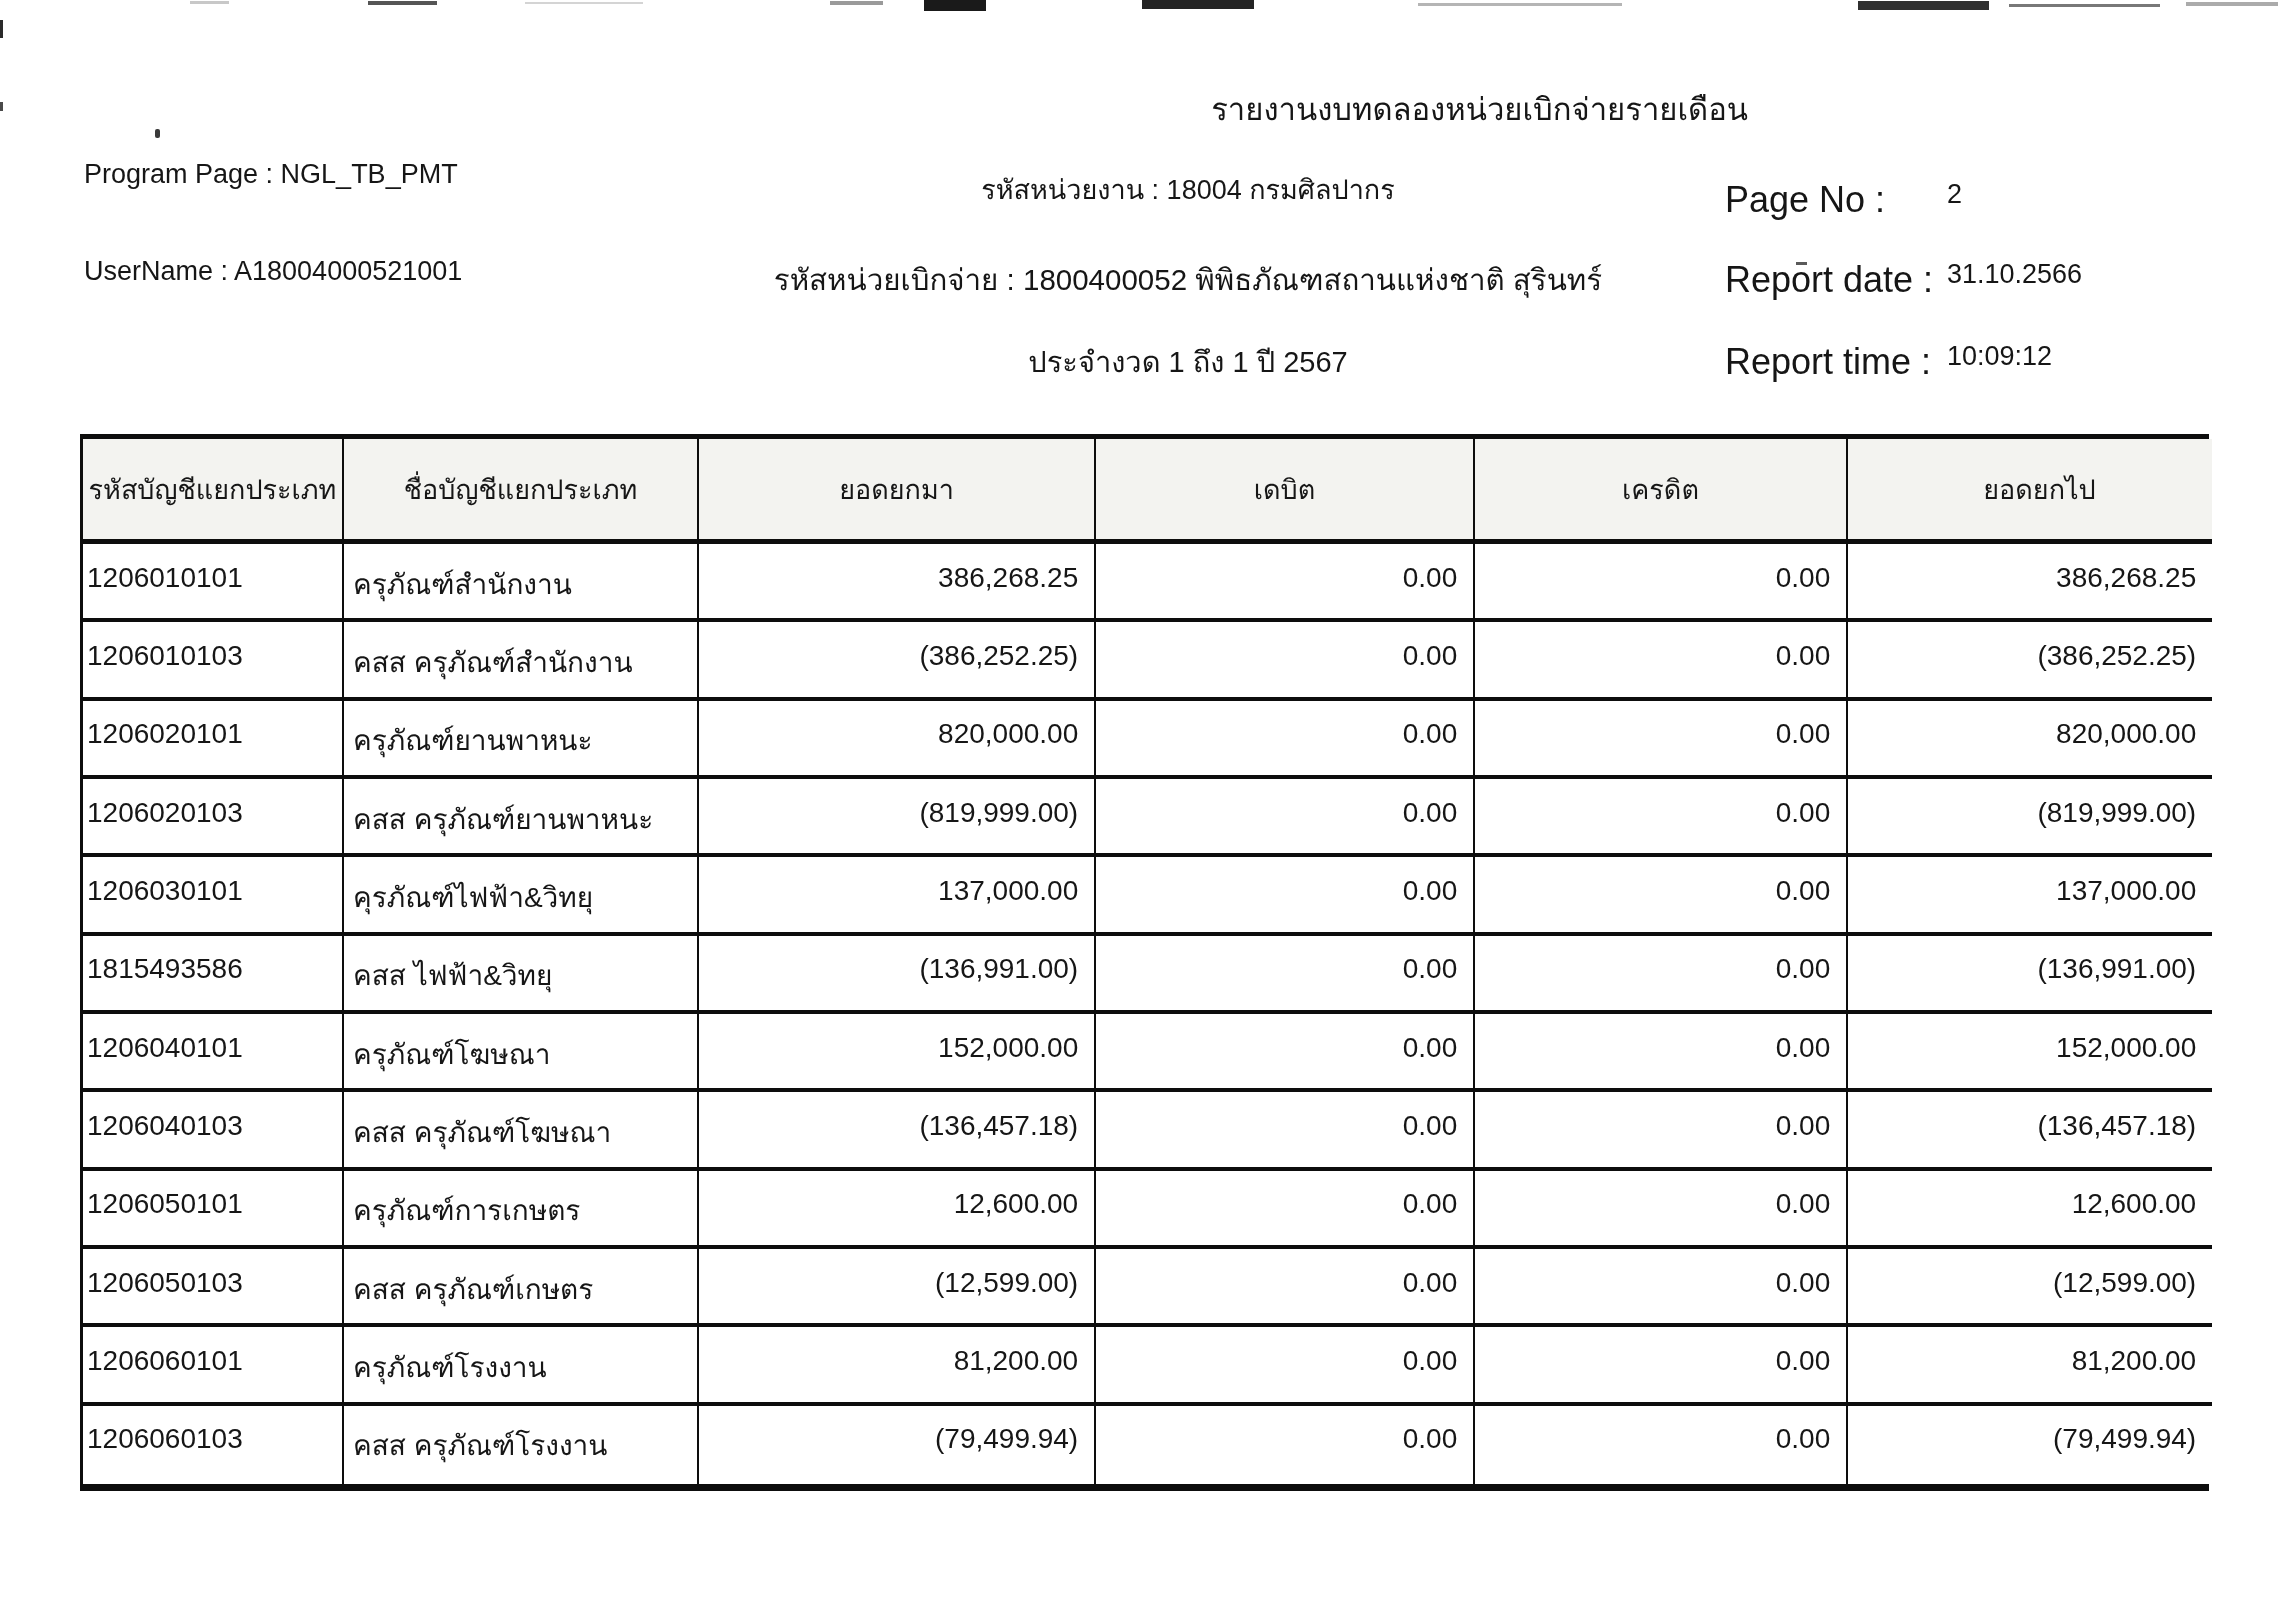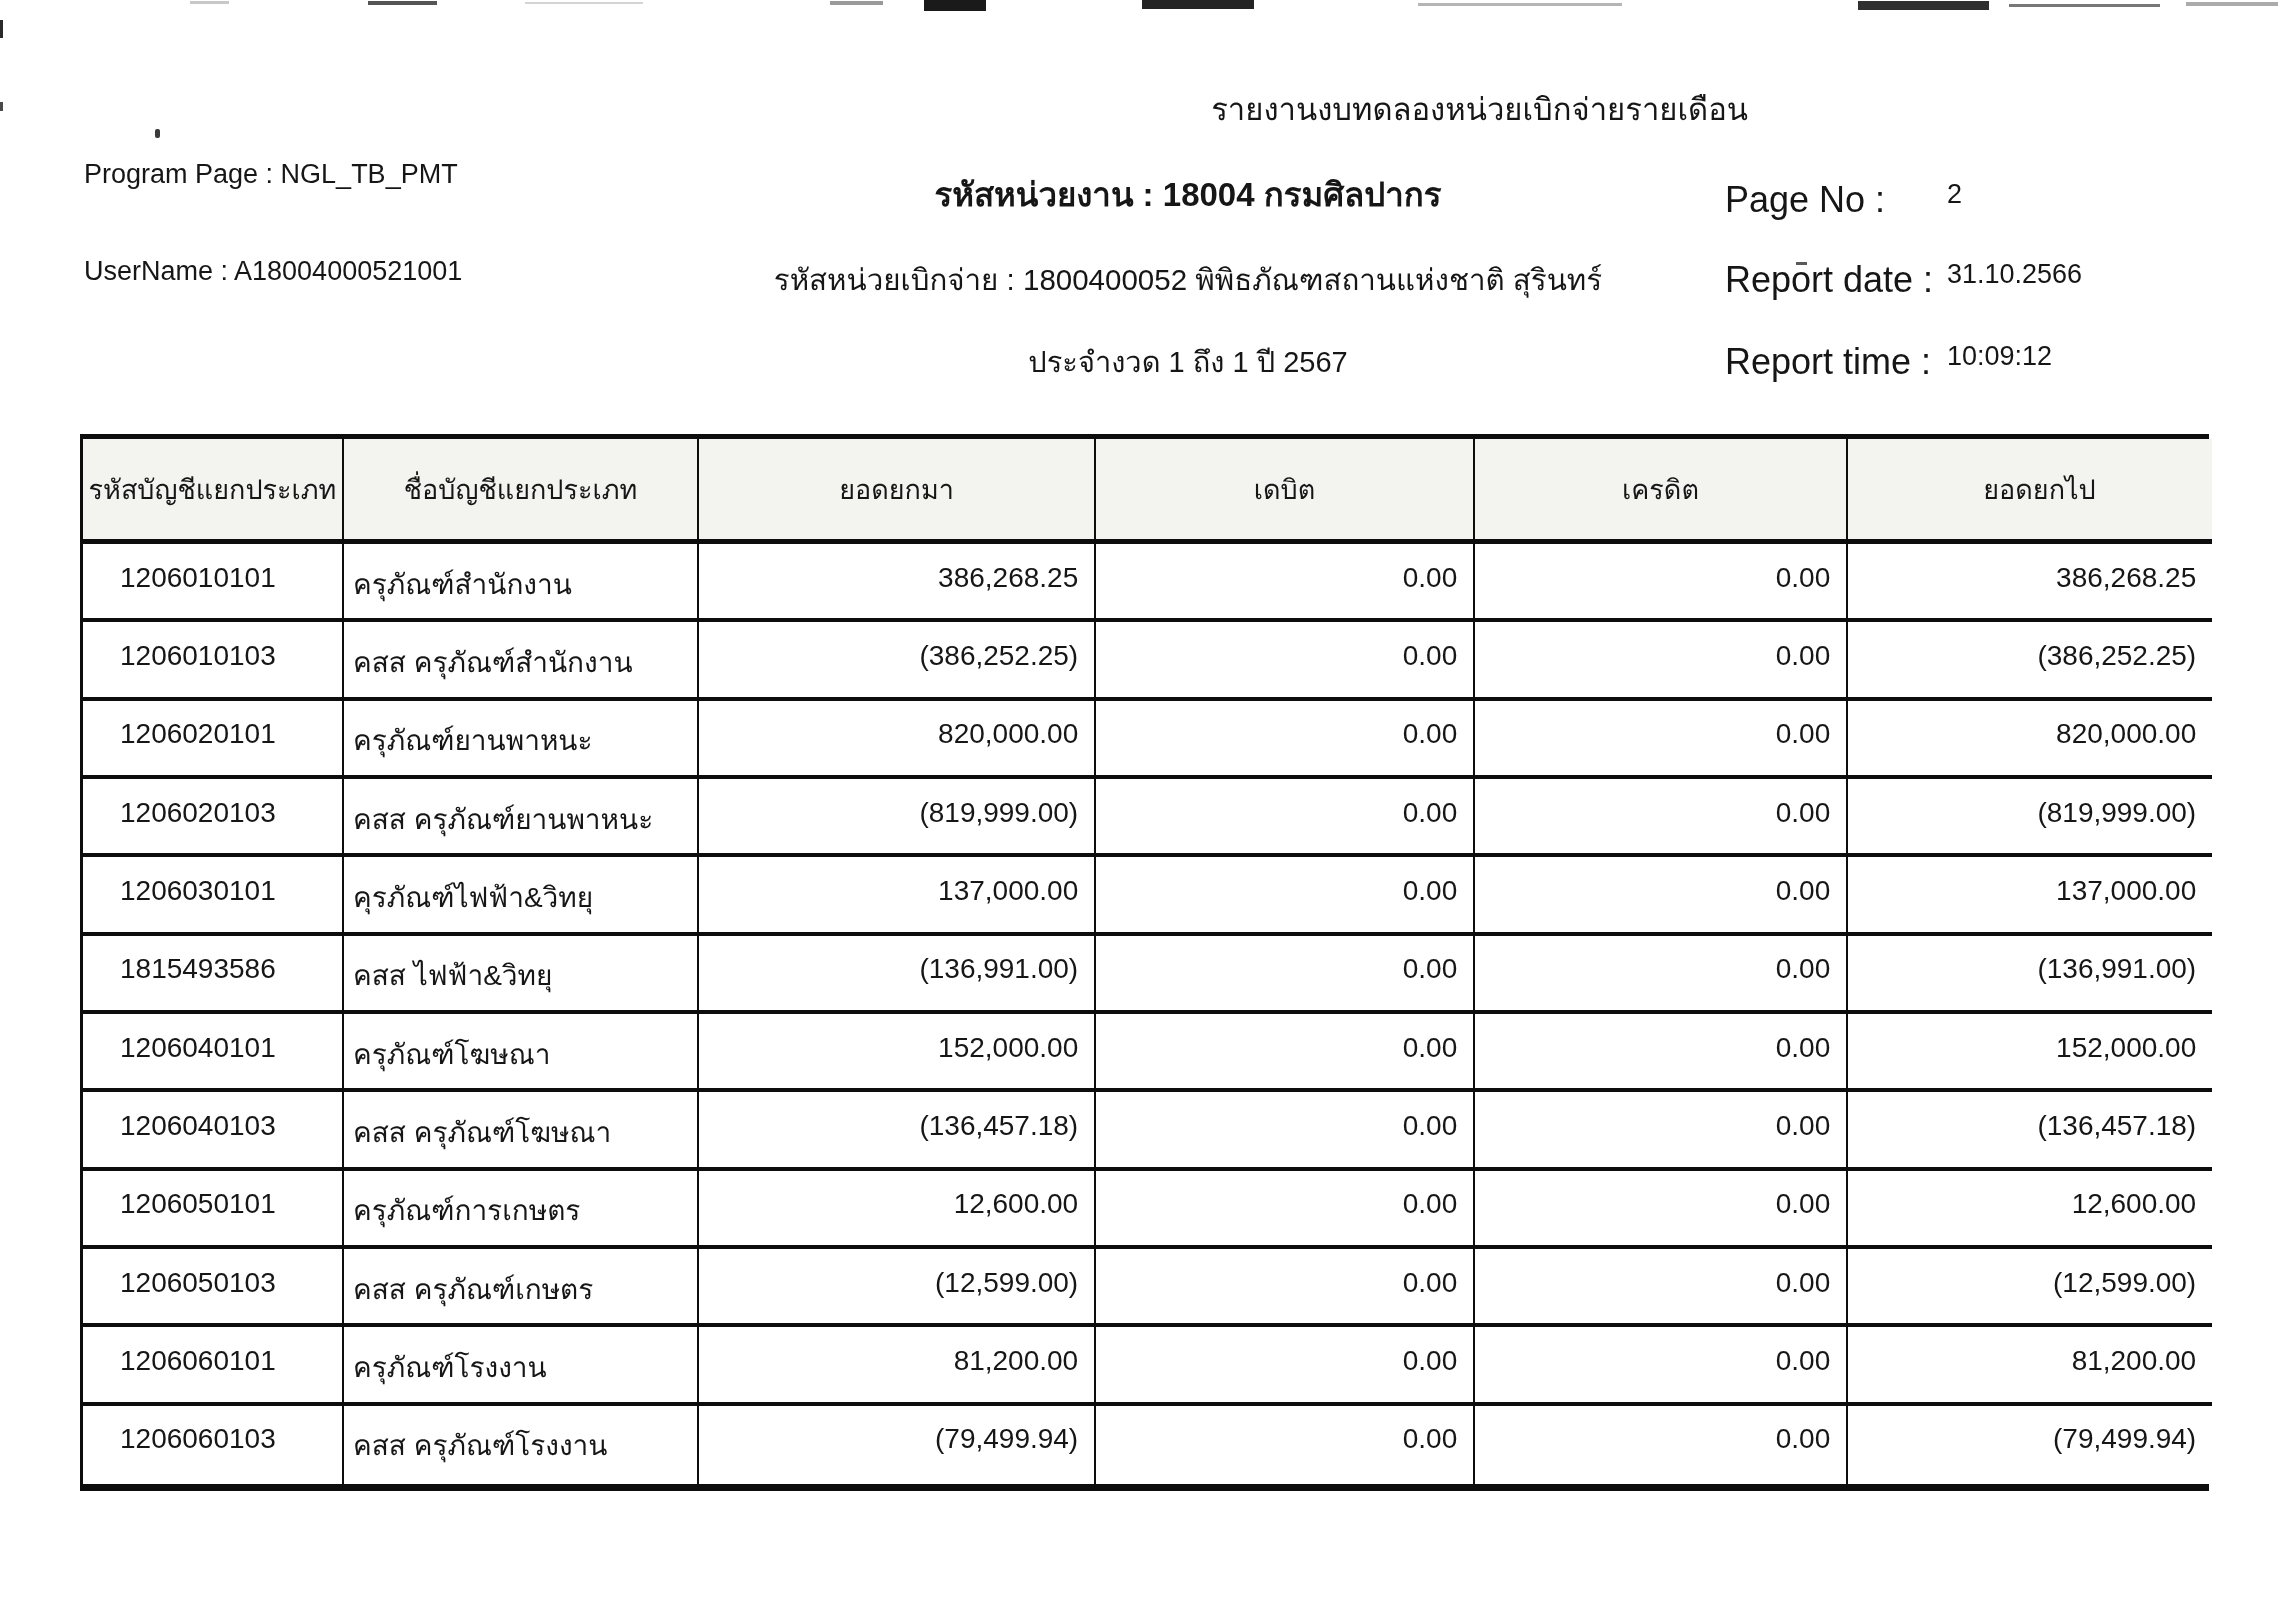--- a/index.html
+++ b/index.html
@@ -12,21 +12,21 @@
     overflow: hidden;
   }
   .abs { position: absolute; }
 
   
   .doc-title {
     left: 560px; top: 84px; width: 1188px;
     text-align: right; font-size: 31px; white-space: nowrap;
   }
   .center-line { left: 594px; width: 1188px; text-align: center; white-space: nowrap; }
-  .c2 { top: 168px; font-size: 33px; font-weight: bold; }
+  .c2 { top: 168px; font-size: 27px; }
   .c3 { top: 256px; font-size: 29.5px; }
   .c4 { top: 339px; font-size: 29px; }
 
   .left-line { left: 84px; font-size: 27px; white-space: nowrap; }
   .l1 { top: 159px; }
   .l2 { top: 256px; }
 
   .right-label { left: 1725px; font-size: 36px; white-space: nowrap; }
   .right-value { left: 1947px; font-size: 27px; white-space: nowrap; }
   .r1 { top: 179px; }
@@ -58,21 +58,21 @@
   }
   .td {
     font-size: 28px; padding-top: 17.7px;
     border-right: 2.6px solid #0d0d0d;
     border-bottom: 4.6px solid #0d0d0d;
     box-sizing: border-box; white-space: nowrap;
     background: #ffffff;
   }
   .tr .th:nth-child(6), .tr .td:nth-child(6) { border-right: none; padding-left: 19px; }
   .tr.last .td { border-bottom: none; }
-  .code { padding-left: 37px; }
+  .code { padding-left: 4px; }
   .name { padding-left: 9px; }
   .num  { text-align: right; padding-right: 15.8px; }
 
   
   .art { position: absolute; pointer-events: none; }
 </style>
 </head>
 <body>
 
 <div class="art" style="left:190px;top:1.3px;width:39px;height:2.6px;background:#c8c8c8;"></div>

